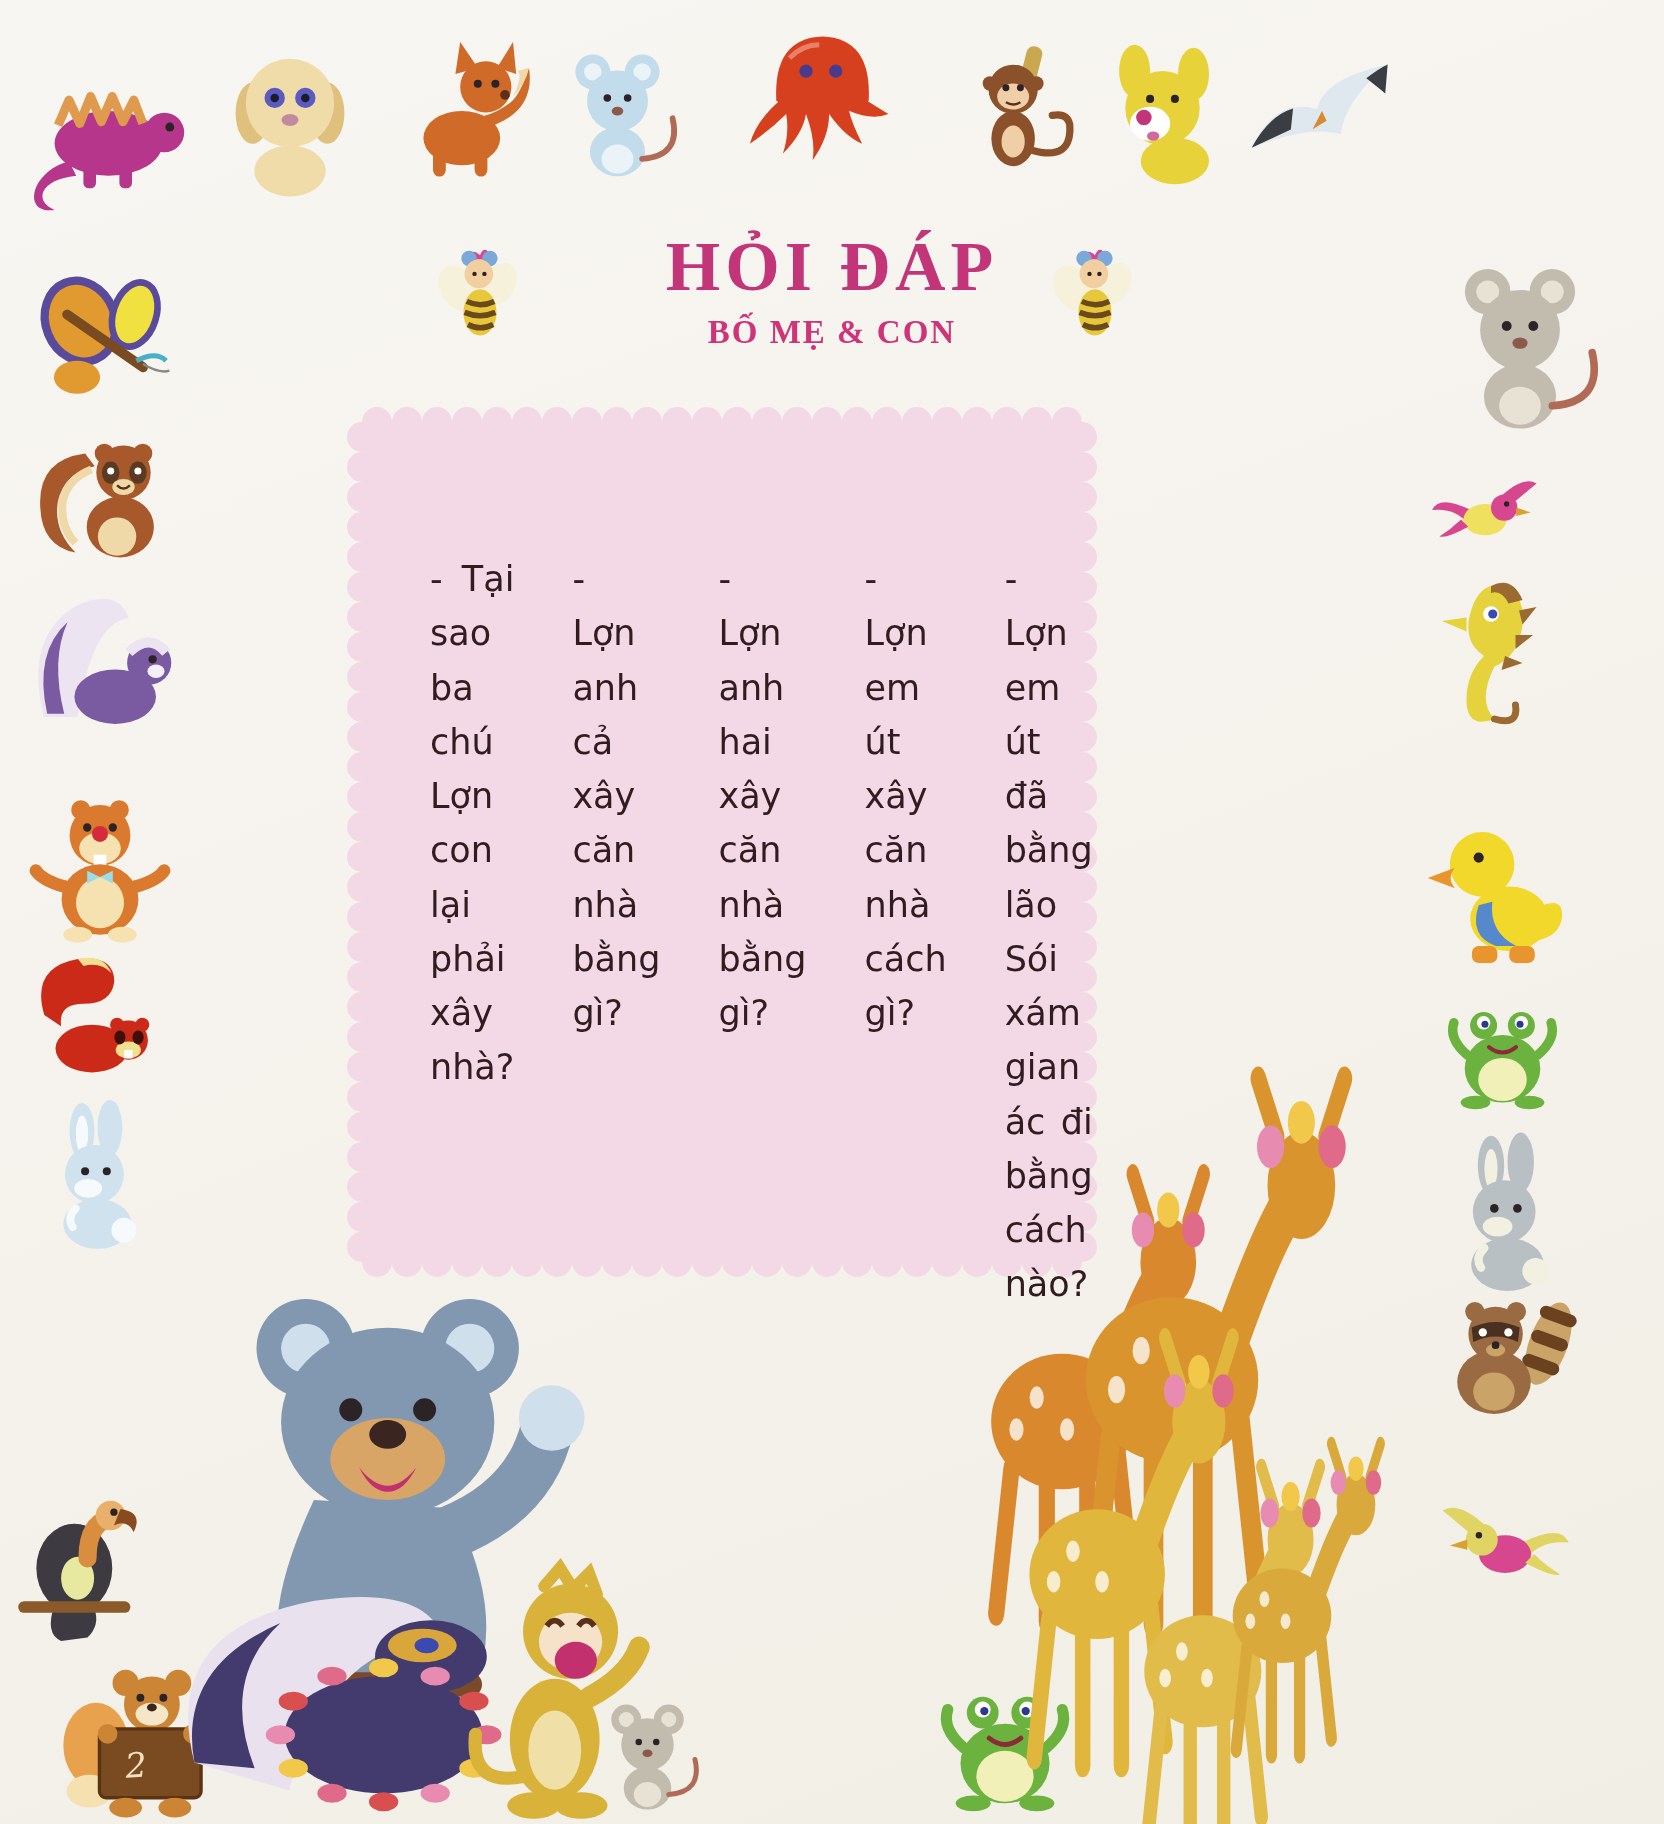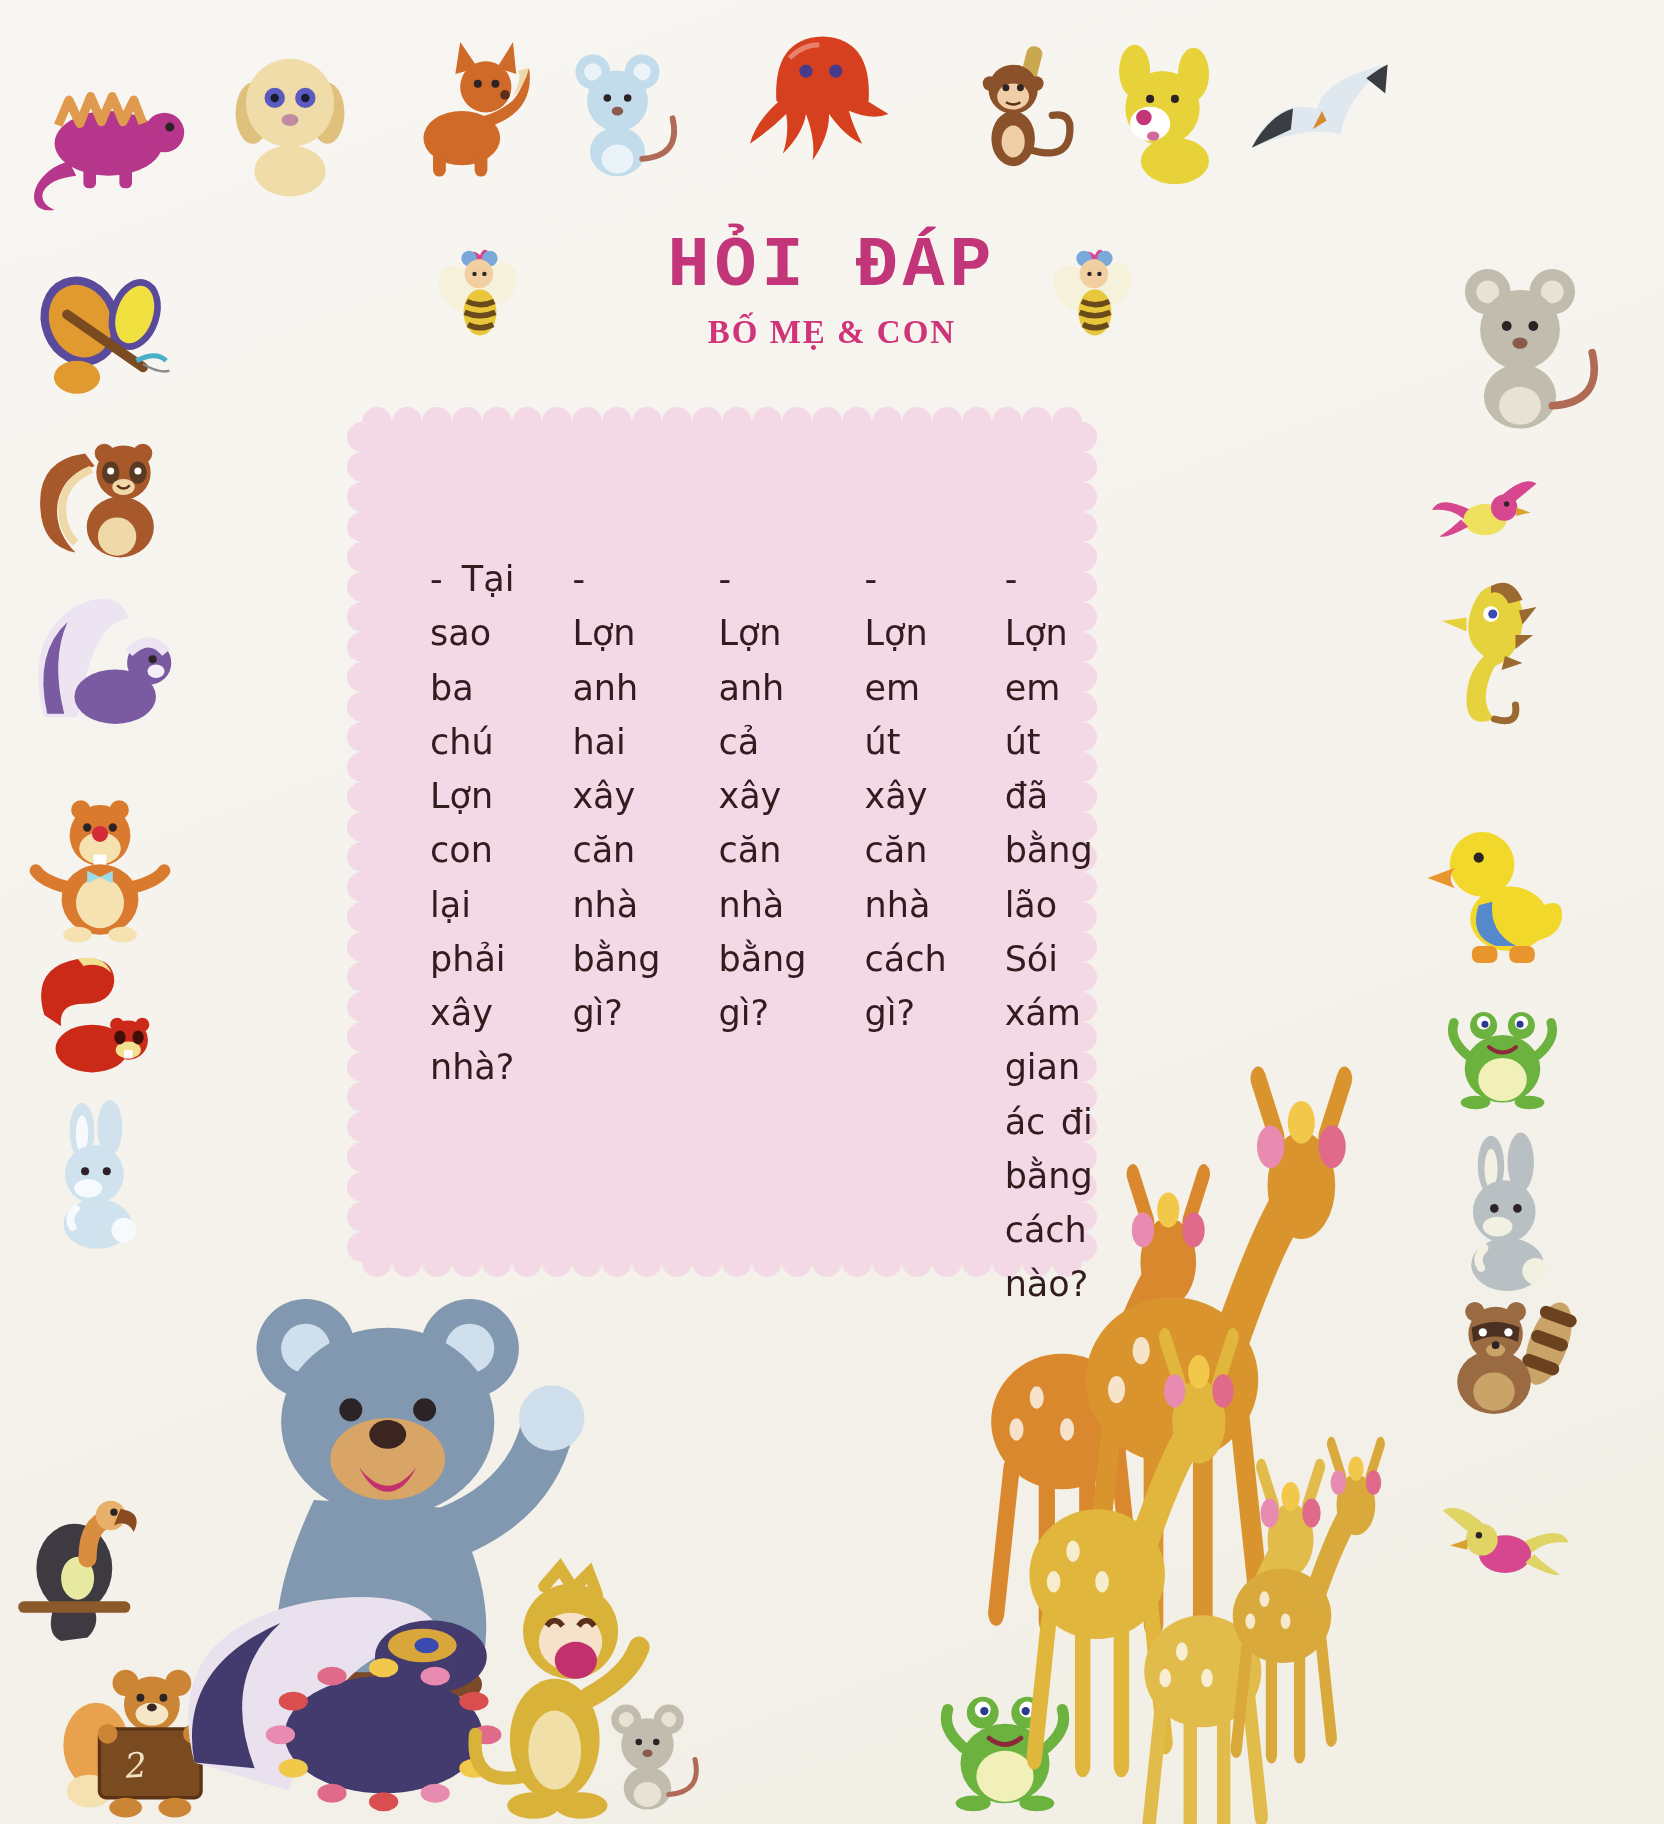--- a/index.html
+++ b/index.html
@@ -2,21 +2,21 @@
 <html style="--page-bg: #f6f3ed; --box-pink: #f3d9e5; --title: #c23579; --subtitle: #d03478; --text: #311c20; --sign: #7a4a21; --sign-text: #f2e2c2;"><head>
 <meta charset="utf-8">
 <style>
   html,body{margin:0;padding:0;background:#ddd;}
   .page{position:relative;width:1664px;height:1824px;overflow:hidden;
         background:linear-gradient(160deg,#f8f6f2 0%,#f5f2ec 55%,#f1eee5 100%);
         font-family:"DejaVu Sans",sans-serif;}
   .sprite{position:absolute;pointer-events:none;}
   .sprite svg{width:100%;height:100%;overflow:visible;display:block;}
   .title-wrap{position:absolute;left:0;top:232px;width:100%;text-align:center;z-index:3;}
-  .title{font-family:Liberation Mono, monospace;font-size:70px;font-weight:600;
+  .title{font-family:Liberation Serif, serif;font-size:70px;font-weight:600;
          color:var(--title,#c23579);letter-spacing:5px;line-height:1;}
   .subtitle{margin-top:12px;font-family:"Liberation Serif",serif;font-size:33px;font-weight:bold;
             color:var(--subtitle,#d03478);letter-spacing:2px;}
   #question-box{position:absolute;left:347px;top:407px;z-index:1;}
   #questions{position:absolute;left:430px;top:552px;width:625px;z-index:2;
              display:flex;flex-direction:row;gap:58px;}
   .question{font-size:35px;line-height:1.55;color:var(--text,#311c20);
             text-align:justify;word-spacing:3px;}
   .sign-num{position:absolute;left:50%;top:64%;transform:translate(-50%,-50%) rotate(-4deg);
             color:var(--sign-text,#f2e2c2);font-size:34px;font-style:italic;
@@ -31,22 +31,22 @@
     <div class="title">HỎI ĐÁP</div>
     <div class="subtitle">BỐ MẸ &amp; CON</div>
   </div>
 
   <div id="question-box"><svg width="750" height="870" viewBox="0 0 750 870">
         <path d="M 15 15 a 15 15 0 0 1 30 0 a 15 15 0 0 1 30 0 a 15 15 0 0 1 30 0 a 15 15 0 0 1 30 0 a 15 15 0 0 1 30 0 a 15 15 0 0 1 30 0 a 15 15 0 0 1 30 0 a 15 15 0 0 1 30 0 a 15 15 0 0 1 30 0 a 15 15 0 0 1 30 0 a 15 15 0 0 1 30 0 a 15 15 0 0 1 30 0 a 15 15 0 0 1 30 0 a 15 15 0 0 1 30 0 a 15 15 0 0 1 30 0 a 15 15 0 0 1 30 0 a 15 15 0 0 1 30 0 a 15 15 0 0 1 30 0 a 15 15 0 0 1 30 0 a 15 15 0 0 1 30 0 a 15 15 0 0 1 30 0 a 15 15 0 0 1 30 0 a 15 15 0 0 1 30 0 a 15 15 0 0 1 30 0 a 15 15 0 0 1 0 30 a 15 15 0 0 1 0 30 a 15 15 0 0 1 0 30 a 15 15 0 0 1 0 30 a 15 15 0 0 1 0 30 a 15 15 0 0 1 0 30 a 15 15 0 0 1 0 30 a 15 15 0 0 1 0 30 a 15 15 0 0 1 0 30 a 15 15 0 0 1 0 30 a 15 15 0 0 1 0 30 a 15 15 0 0 1 0 30 a 15 15 0 0 1 0 30 a 15 15 0 0 1 0 30 a 15 15 0 0 1 0 30 a 15 15 0 0 1 0 30 a 15 15 0 0 1 0 30 a 15 15 0 0 1 0 30 a 15 15 0 0 1 0 30 a 15 15 0 0 1 0 30 a 15 15 0 0 1 0 30 a 15 15 0 0 1 0 30 a 15 15 0 0 1 0 30 a 15 15 0 0 1 0 30 a 15 15 0 0 1 0 30 a 15 15 0 0 1 0 30 a 15 15 0 0 1 0 30 a 15 15 0 0 1 0 30 a 15 15 0 0 1 -30 0 a 15 15 0 0 1 -30 0 a 15 15 0 0 1 -30 0 a 15 15 0 0 1 -30 0 a 15 15 0 0 1 -30 0 a 15 15 0 0 1 -30 0 a 15 15 0 0 1 -30 0 a 15 15 0 0 1 -30 0 a 15 15 0 0 1 -30 0 a 15 15 0 0 1 -30 0 a 15 15 0 0 1 -30 0 a 15 15 0 0 1 -30 0 a 15 15 0 0 1 -30 0 a 15 15 0 0 1 -30 0 a 15 15 0 0 1 -30 0 a 15 15 0 0 1 -30 0 a 15 15 0 0 1 -30 0 a 15 15 0 0 1 -30 0 a 15 15 0 0 1 -30 0 a 15 15 0 0 1 -30 0 a 15 15 0 0 1 -30 0 a 15 15 0 0 1 -30 0 a 15 15 0 0 1 -30 0 a 15 15 0 0 1 -30 0 a 15 15 0 0 1 0 -30 a 15 15 0 0 1 0 -30 a 15 15 0 0 1 0 -30 a 15 15 0 0 1 0 -30 a 15 15 0 0 1 0 -30 a 15 15 0 0 1 0 -30 a 15 15 0 0 1 0 -30 a 15 15 0 0 1 0 -30 a 15 15 0 0 1 0 -30 a 15 15 0 0 1 0 -30 a 15 15 0 0 1 0 -30 a 15 15 0 0 1 0 -30 a 15 15 0 0 1 0 -30 a 15 15 0 0 1 0 -30 a 15 15 0 0 1 0 -30 a 15 15 0 0 1 0 -30 a 15 15 0 0 1 0 -30 a 15 15 0 0 1 0 -30 a 15 15 0 0 1 0 -30 a 15 15 0 0 1 0 -30 a 15 15 0 0 1 0 -30 a 15 15 0 0 1 0 -30 a 15 15 0 0 1 0 -30 a 15 15 0 0 1 0 -30 a 15 15 0 0 1 0 -30 a 15 15 0 0 1 0 -30 a 15 15 0 0 1 0 -30 a 15 15 0 0 1 0 -30 Z" fill="#f3d9e5"></path>
       </svg></div>
 
   <div id="questions">
     <div class="question">- Tại sao ba chú Lợn con lại phải xây nhà?</div>
+    <div class="question">- Lợn anh cả xây căn nhà bằng gì?</div>
     <div class="question">- Lợn anh hai xây căn nhà bằng gì?</div>
-    <div class="question">- Lợn anh cả xây căn nhà bằng gì?</div>
     <div class="question">- Lợn em út xây căn nhà cách gì?</div>
     <div class="question">- Lợn em út đã bằng lão Sói xám gian ác đi bằng cách nào?</div>
   </div>
 
   <div id="sprites">
       <div class="sprite" style="left: 15px; top: 30px; width: 180px; height: 205px;">
         <svg viewBox="0 0 100 100" preserveAspectRatio="xMidYMid meet">
           <path d="M30 66 C8 72 4 96 22 93 C10 88 14 76 34 74 Z" fill="#b5368a"></path>
           <ellipse cx="52" cy="56" rx="30" ry="18" fill="#b5368a"></ellipse>
           <circle cx="83" cy="50" r="11" fill="#b5368a"></circle>

